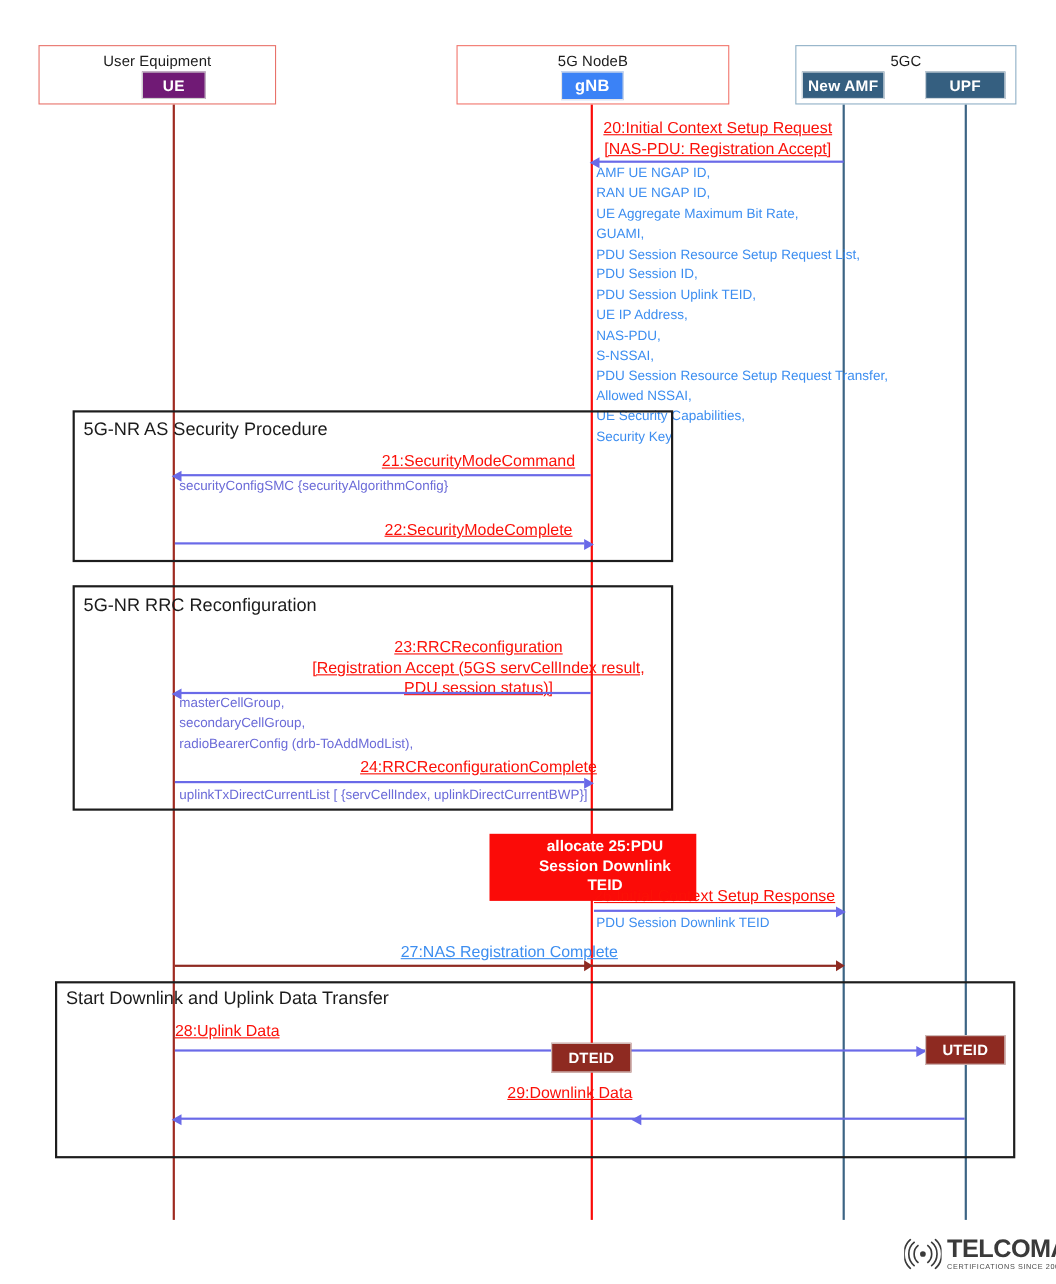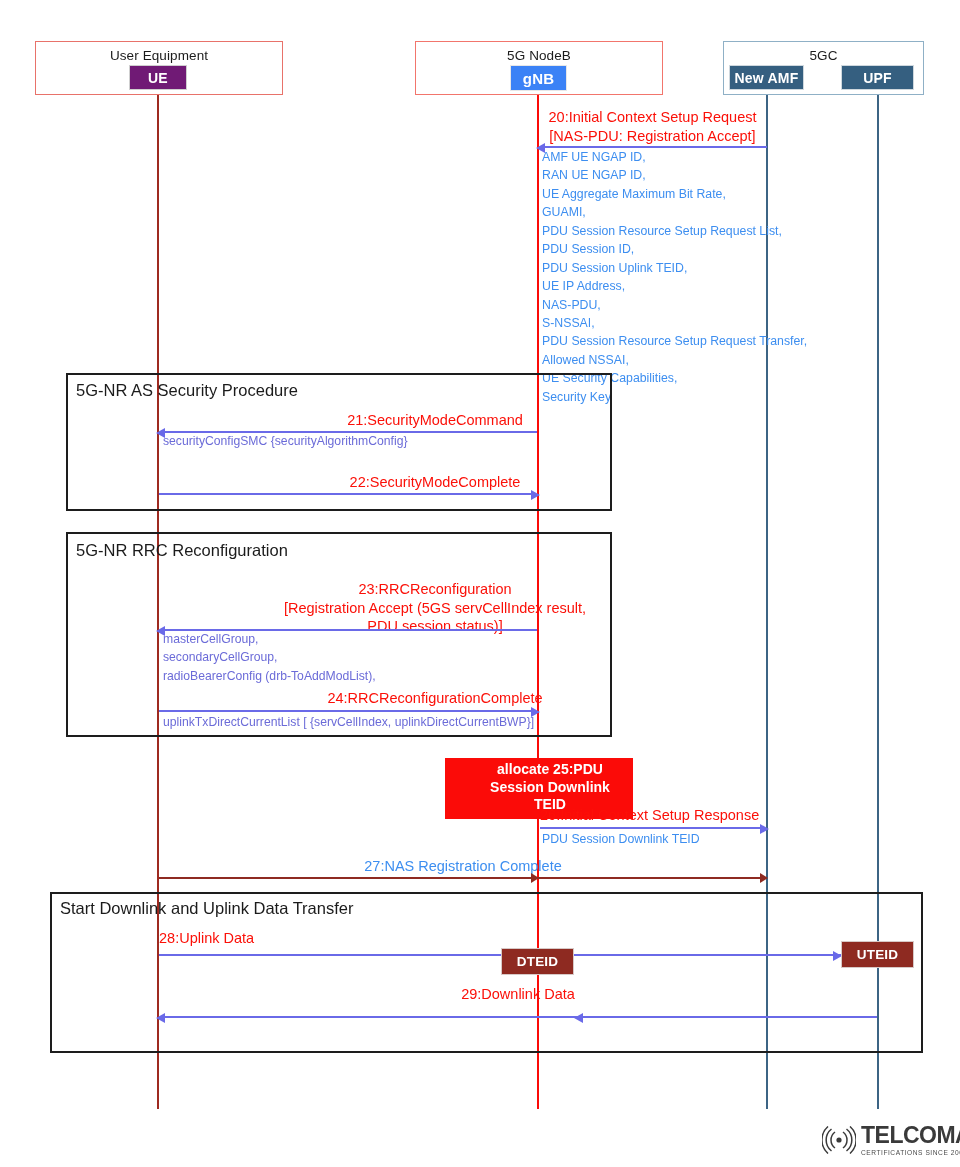--- a/index.html
+++ b/index.html
@@ -41,21 +41,21 @@
 
   
   .arrow{position:absolute;height:2px;background:#6a6ae8;}
   .arrow.dark{background:#8e2a21;height:1.6px;}
   .head{position:absolute;width:0;height:0;border-top:5px solid transparent;
         border-bottom:5px solid transparent;}
   .head.r{border-left:9px solid #6a6ae8;}
   .head.l{border-right:9px solid #6a6ae8;}
   .head.r.dark{border-left:8px solid #8e2a21;}
 
-  .msg{position:absolute;text-align:center;white-space:pre;line-height:1.28;}
+  .msg{position:absolute;text-align:center;white-space:pre;line-height:1.28;text-decoration:underline;}
   .msg-red {color:#fb1008;font-size:14.5px;}
   .msg-blue{color:#3d8ef0;font-size:14.5px;}
 
   .params{position:absolute;color:#3d8ef0;font-size:12.3px;line-height:1.5;
           white-space:pre;}
   .params.violet{color:#6b6bd8;font-size:12.2px;}
 
   
   .alloc{position:absolute;background:#fb0b08;color:#ffffff;font-weight:bold;
          text-align:center;font-size:14px;line-height:1.25;padding:3px 10px 5px;
@@ -70,21 +70,21 @@
 </head>
 <body>
 
 <div id="canvas">
 
   <div class="lifeline ll-ue" style="left:157px;top:94px;height:1015px;"></div>
   <div class="lifeline ll-gnb" style="left:537px;top:94px;height:1015px;"></div>
   <div class="lifeline ll-amf" style="left:766px;top:94px;height:1015px;"></div>
   <div class="lifeline ll-upf" style="left:877px;top:94px;height:1015px;"></div>
 
-  <div class="grp grp-ue" style="left:35px;top:41px;width:248px;height:54px;">
+  <div class="grp grp-ue" style="left:35px;top:41px;width:216px;height:54px;">
     <div class="grp-title">User Equipment</div>
   </div>
   <div class="actor a-ue" style="left:129px;top:65px;width:58px;height:25px;">UE</div>
 
   <div class="grp grp-gnb" style="left:415px;top:41px;width:248px;height:54px;">
     <div class="grp-title">5G NodeB</div>
   </div>
   <div class="actor a-gnb" style="left:510px;top:65px;width:57px;height:26px;">gNB</div>
 
   <div class="grp grp-5gc" style="left:723px;top:41px;width:201px;height:54px;">

